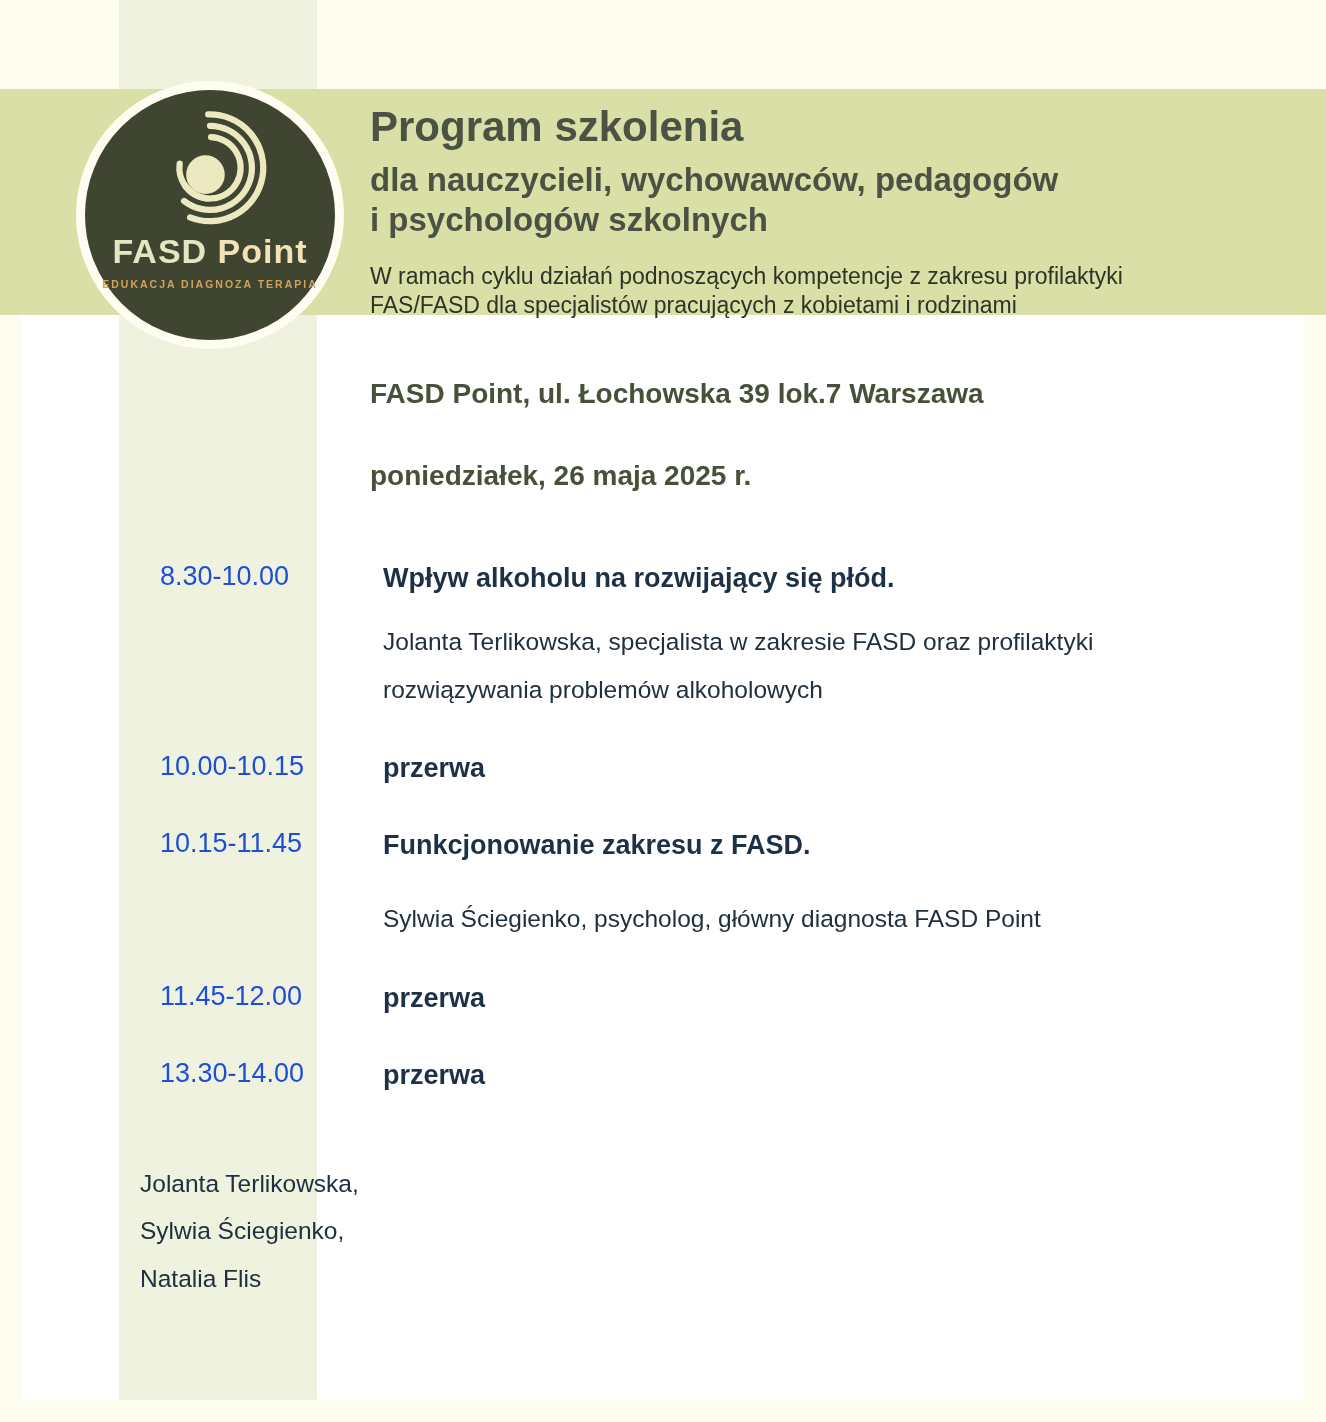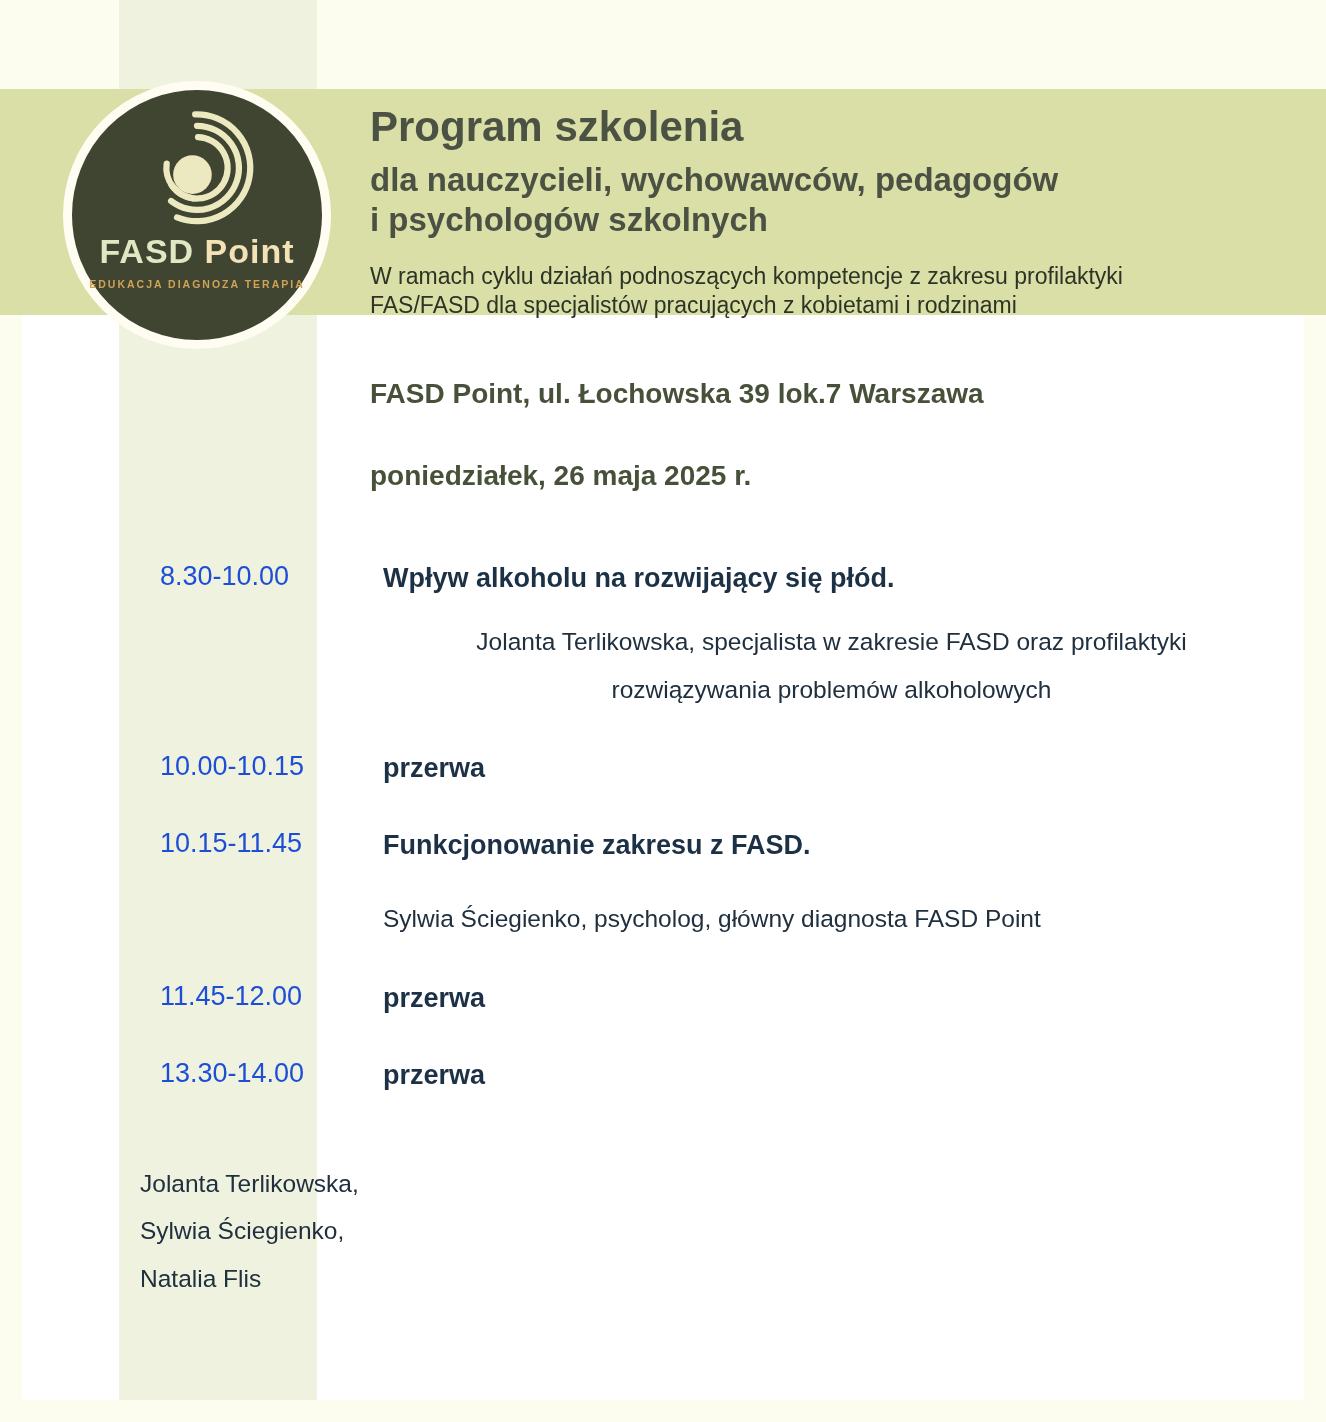--- a/index.html
+++ b/index.html
@@ -9,21 +9,21 @@
 
   
   .white-card{position:absolute; left:22px; top:315px; width:1282px; height:1085px;
               background:#ffffff;}
   .side-band{position:absolute; left:119px; top:0; width:198px; height:1400px;
              background:#eff2de;}
   .header-band{position:absolute; left:0; top:89px; width:1326px; height:226px;
                background:#d9dfa6;}
 
   
-  .logo{position:absolute; left:63px; top:81px; width:268px; height:268px;
+  .logo{position:absolute; left:76px; top:81px; width:268px; height:268px;
         border-radius:50%; background:#3f4531; border:9px solid #fffdf2;
         box-sizing:border-box; display:flex; flex-direction:column;
         align-items:center; justify-content:flex-start;}
   .logo-mark{margin-top:12px; flex:0 0 auto;}
   .logo-name{margin-top:-4px; font-size:34px; font-weight:700; letter-spacing:1px;
              white-space:nowrap;}
   .logo-name .n1{color:#e0e7c2;}
   .logo-name .n2{color:#f2e2b6;}
   .logo-tagline{margin-top:7px; font-size:10.5px; font-weight:700;
                 letter-spacing:2px; color:#d2a257; white-space:nowrap;}
@@ -44,21 +44,21 @@
 
   
   .schedule{position:absolute; left:140px; top:558px; width:1140px;}
   .row{display:grid; grid-template-columns:243px 1fr; margin-bottom:35px;}
   .time{font-size:27px; font-weight:400; color:#1d4ed8; line-height:1.35;margin-left:20px;}
   .session-title{font-size:27px; font-weight:700; color:#1d3146; line-height:1.55;
                  white-space:pre-line; margin:0;}
   .speaker{font-size:24.5px; font-weight:400; color:#20303f; line-height:1.95;
            margin:28px 0 0 0; white-space:pre-line;}
   .speaker:empty{display:none;}
-  .row:nth-child(1) .speaker{margin-top:18px;text-align:center;}
+  .row:nth-child(1) .speaker{margin-top:18px;}
   .row:nth-child(7) .speaker{margin-top:4px;}
 </style>
 </head>
 <body>
 
 <div class="page">
 
   <div class="side-band"></div>
   <div class="white-card"></div>
   <div class="side-band" style="top:315px;height:1085px;"></div>

